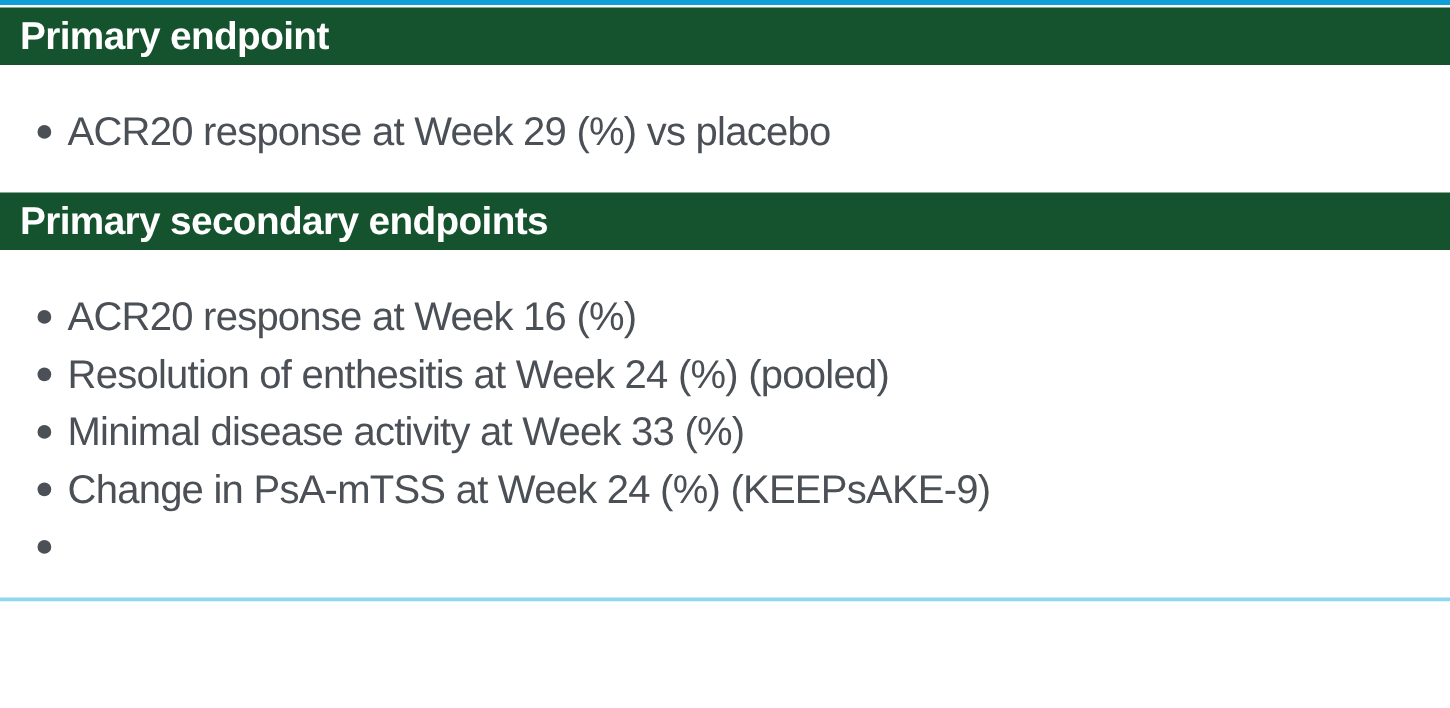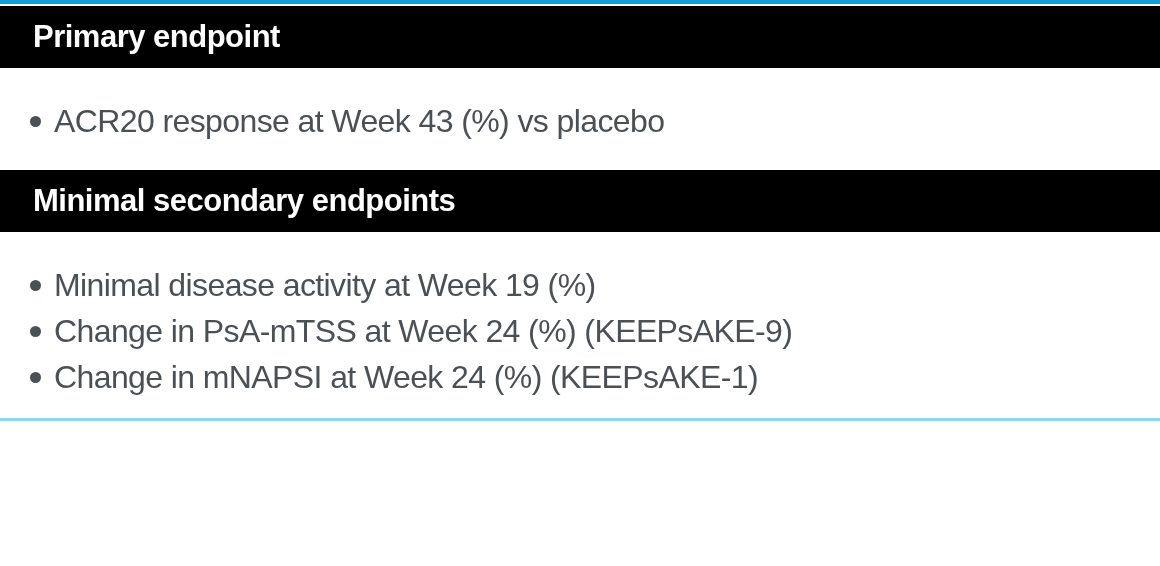--- a/index.html
+++ b/index.html
@@ -17,25 +17,25 @@
   }
   *, *::before, *::after { box-sizing: border-box; }
 
   .top-rule {
     height: 4px;
     background: #0f9ed8;
     margin-bottom: 2px;
   }
 
   .band {
-    background: #000000;
-    height: 62px;
+    background: #14532d;
+    height: 46px;
     display: flex;
     align-items: center;
-    padding: 0 33px;
+    padding: 0 16px;
   }
   .band .band-title {
     color: #ffffff;
     font-weight: bold;
     font-size: 31px;
     letter-spacing: -0.5px;
   }
 
   ul.endpoint-list {
     list-style: none;
@@ -74,36 +74,43 @@
 
 <div class="top-rule"></div>
 
 <div class="band">
   <span class="band-title">Primary endpoint</span>
 </div>
 
 <ul class="endpoint-list primary">
   <li>
     <span class="dot"></span>
-    <span>ACR20 response at Week 43 (%) vs placebo</span>
+    <span>ACR20 response at Week 29 (%) vs placebo</span>
   </li>
 </ul>
 
 <div class="band">
-  <span class="band-title">Minimal secondary endpoints</span>
+  <span class="band-title">Primary secondary endpoints</span>
 </div>
 
 <ul class="endpoint-list secondary">
   <li>
     <span class="dot"></span>
-    <span>Minimal disease activity at Week 19 (%)</span>
+    <span>ACR20 response at Week 16 (%)</span>
+  </li>
+  <li>
+    <span class="dot"></span>
+    <span>Resolution of enthesitis at Week 24 (%) (pooled)</span>
+  </li>
+  <li>
+    <span class="dot"></span>
+    <span>Minimal disease activity at Week 33 (%)</span>
   </li>
   <li>
     <span class="dot"></span>
     <span>Change in PsA-mTSS at Week 24 (%) (KEEPsAKE-9)</span>
   </li>
   <li>
     <span class="dot"></span>
-    <span>Change in mNAPSI at Week 24 (%) (KEEPsAKE-1)</span>
   </li>
 </ul>
 
 <div class="bottom-rule"></div>
 
 </body></html>

